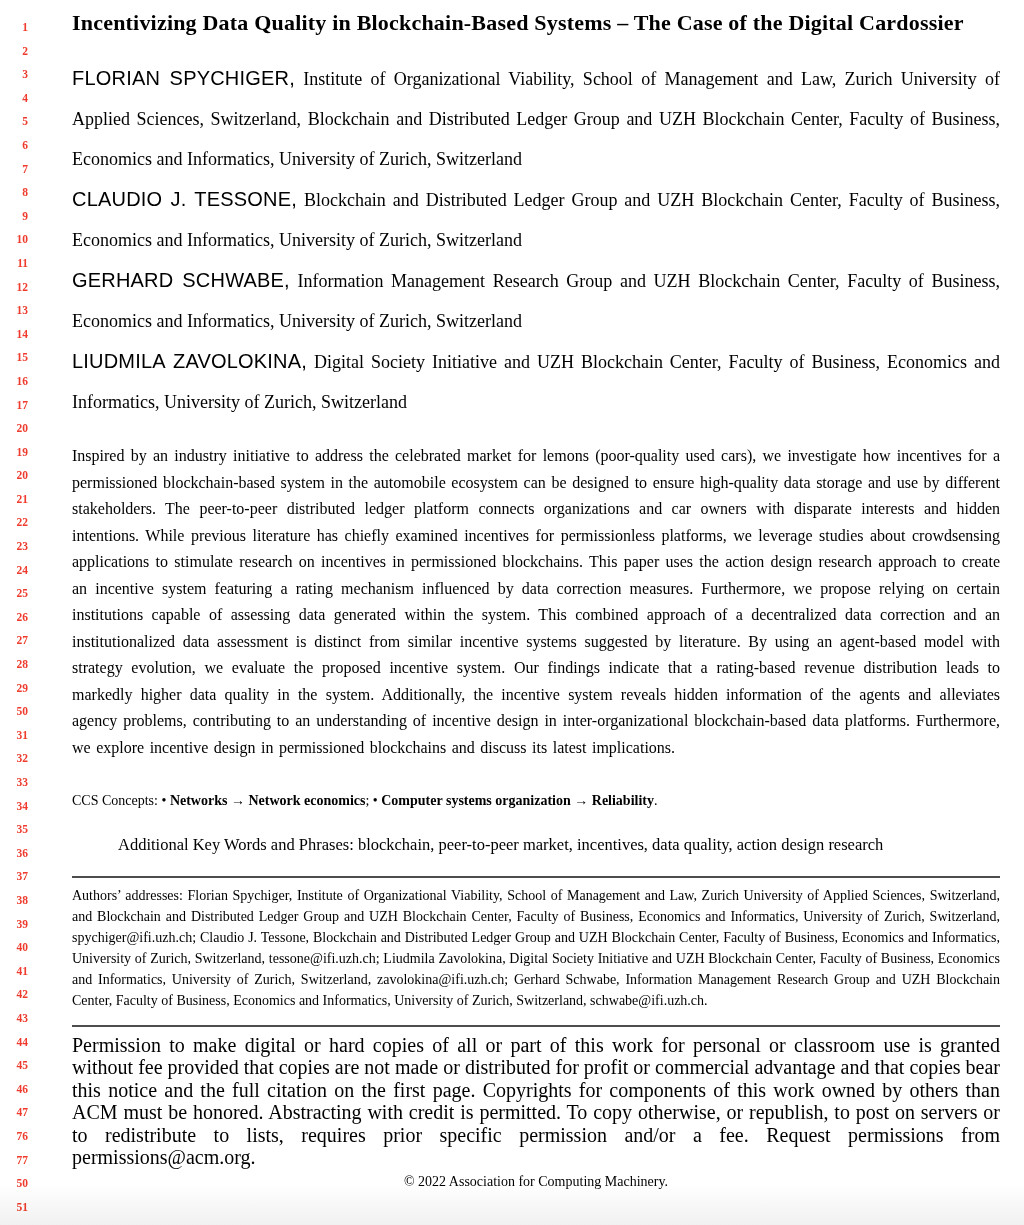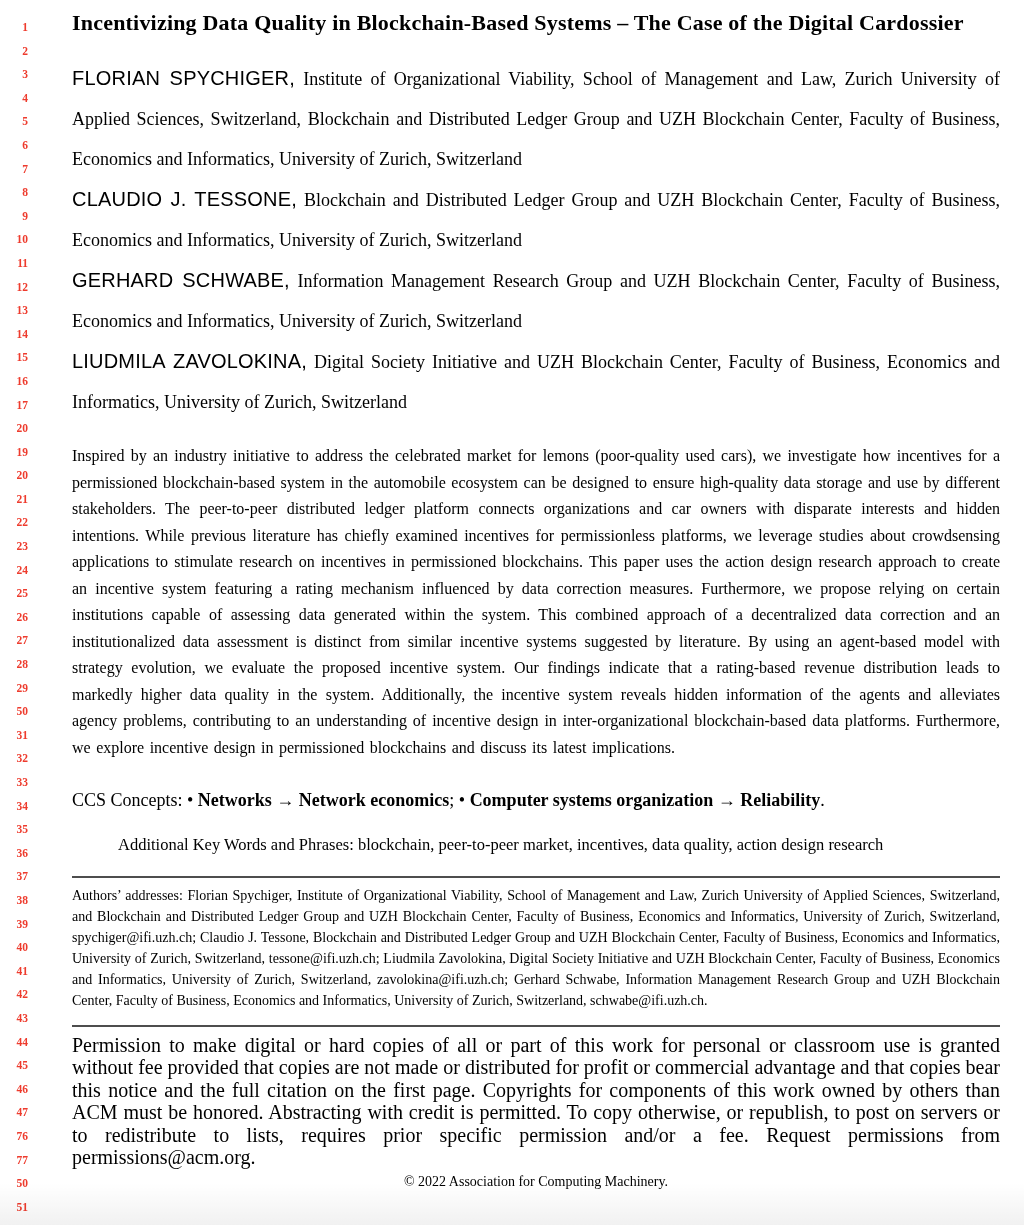--- a/index.html
+++ b/index.html
@@ -69,21 +69,21 @@
   .abstract {
     margin-top: 21px;
     text-align: justify;
     font-size: 16px;
     line-height: 26.5px;
     word-spacing: 1.5px;
   }
 
   .ccs-line {
     margin-top: 26px;
-    font-size: 18px;
+    font-size: 14px;
     line-height: 27px;
   }
   .ccs-line b { font-weight: bold; }
 
   .keywords-line {
     margin-top: 17px;
     font-size: 16.5px;
     line-height: 27px;
     margin-left: 46px;
   }

